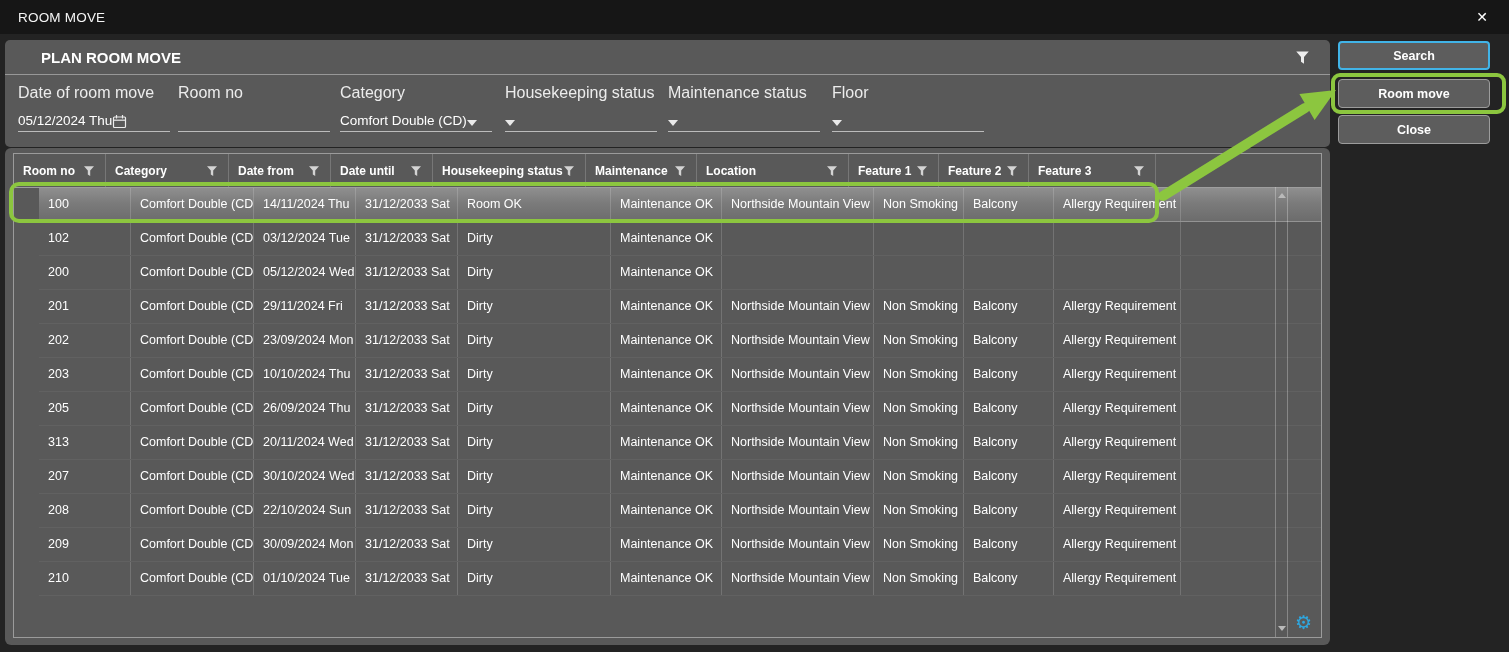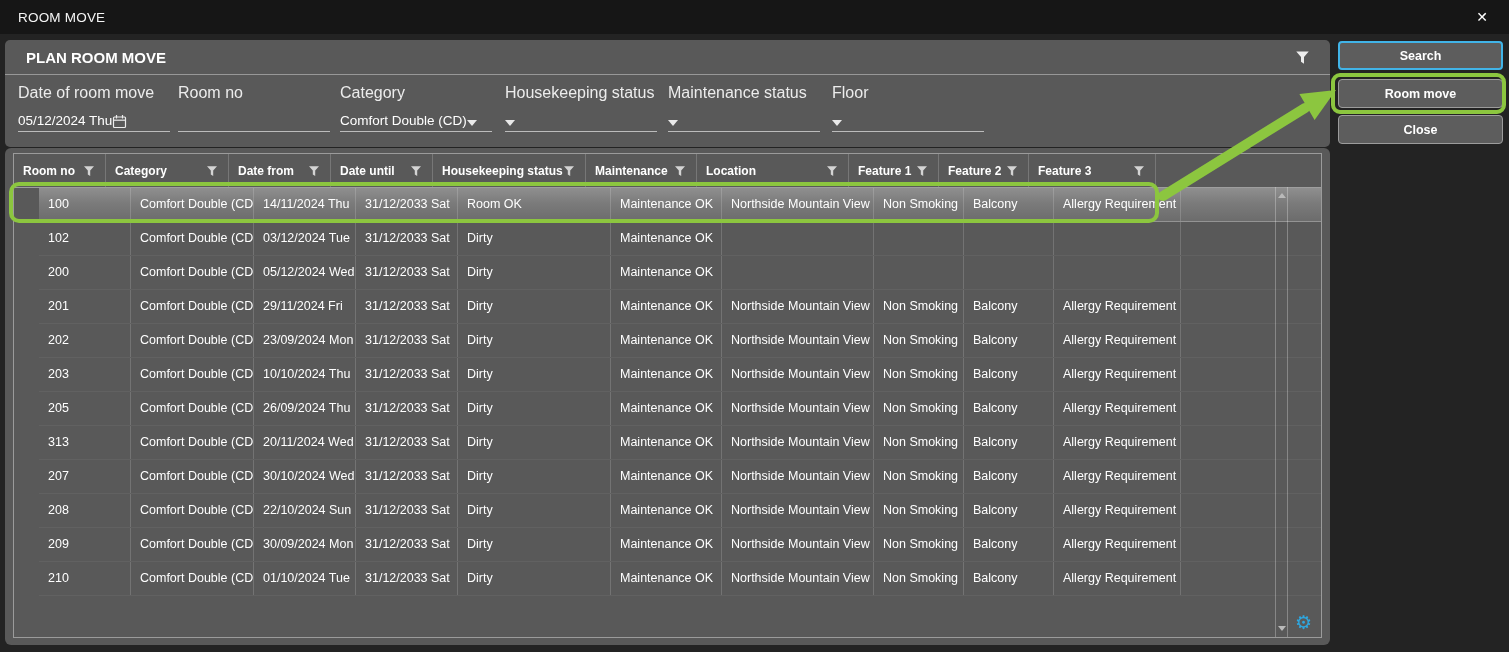--- a/index.html
+++ b/index.html
@@ -12,36 +12,36 @@
   
   .titlebar{position:absolute;left:0;top:0;width:100%;height:34px;background:#161616;
     display:flex;align-items:center;justify-content:space-between;box-sizing:border-box;padding:0 16px 0 18px;}
   .titlebar .wtitle{font-size:13.5px;letter-spacing:.2px;color:#f5f5f5;}
   .titlebar .closex{width:22px;height:22px;display:flex;align-items:center;justify-content:center;
     font-size:14px;font-weight:bold;color:#ffffff;cursor:pointer;}
   
   .panel{position:absolute;background:#595959;border-radius:5px;}
   .filter-panel{left:5px;top:40px;width:1325px;height:107px;}
   .panel-header{height:34px;display:flex;align-items:center;justify-content:space-between;
-    padding:0 20px 0 21px;border-bottom:1px solid rgba(255,255,255,.38);}
+    padding:0 20px 0 36px;border-bottom:1px solid rgba(255,255,255,.38);}
   .panel-title{font-weight:bold;font-size:15px;color:#fff;}
   .funnel-btn{display:flex;align-items:center;cursor:pointer;}
   
   .field{position:absolute;top:44px;height:48px;width:152px;}
   .field .flabel{font-size:16px;color:#ececec;}
   .field .value-row{position:absolute;left:0;right:0;bottom:0;height:24px;
     border-bottom:1px solid rgba(255,255,255,.6);
     display:flex;align-items:flex-end;font-size:13.5px;color:#fff;cursor:text;}
   .field .fval{white-space:nowrap;padding-bottom:3px;}
   .tri{width:0;height:0;border-left:5px solid transparent;border-right:5px solid transparent;
     border-top:6px solid #e9e9e9;margin:0 3px 5px 0;}
   .calsvg{margin:0 2px 2px 0;}
   .f1{left:13px;} .f2{left:173px;} .f3{left:335px;} .f4{left:500px;} .f5{left:663px;} .f6{left:827px;}
   
-  .btn{position:absolute;left:1338px;width:165px;height:29px;background:#5d5d5d;
+  .btn{position:absolute;left:1338px;width:152px;height:29px;background:#5d5d5d;
     border:1px solid #9c9c9c;border-radius:4px;color:#fff;font-size:12.5px;font-weight:600;
     display:flex;align-items:center;justify-content:center;cursor:pointer;box-sizing:border-box;
     font-family:inherit;}
   .btn-search{top:41px;border:2px solid #41b4e8;font-weight:bold;}
   .btn-roommove{top:79px;}
   .btn-close{top:115px;}
   
   .table-panel{left:5px;top:148px;width:1325px;height:497px;border-radius:6px;}
   .grid{position:absolute;left:8px;top:5px;width:1309px;height:485px;
     border:1px solid rgba(255,255,255,.4);box-sizing:border-box;}

